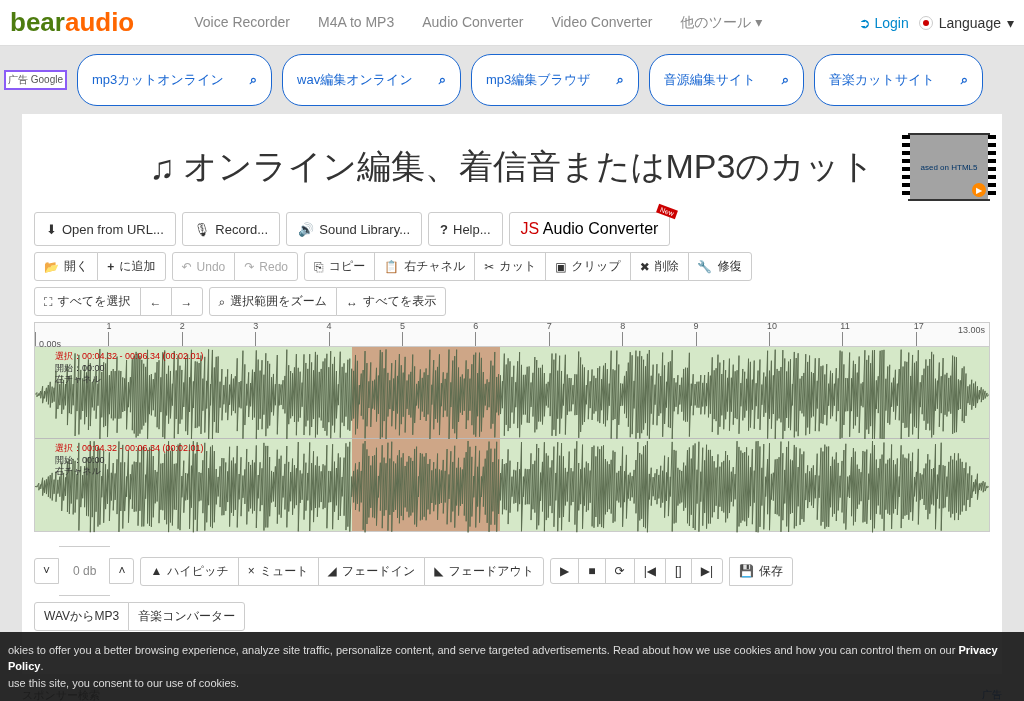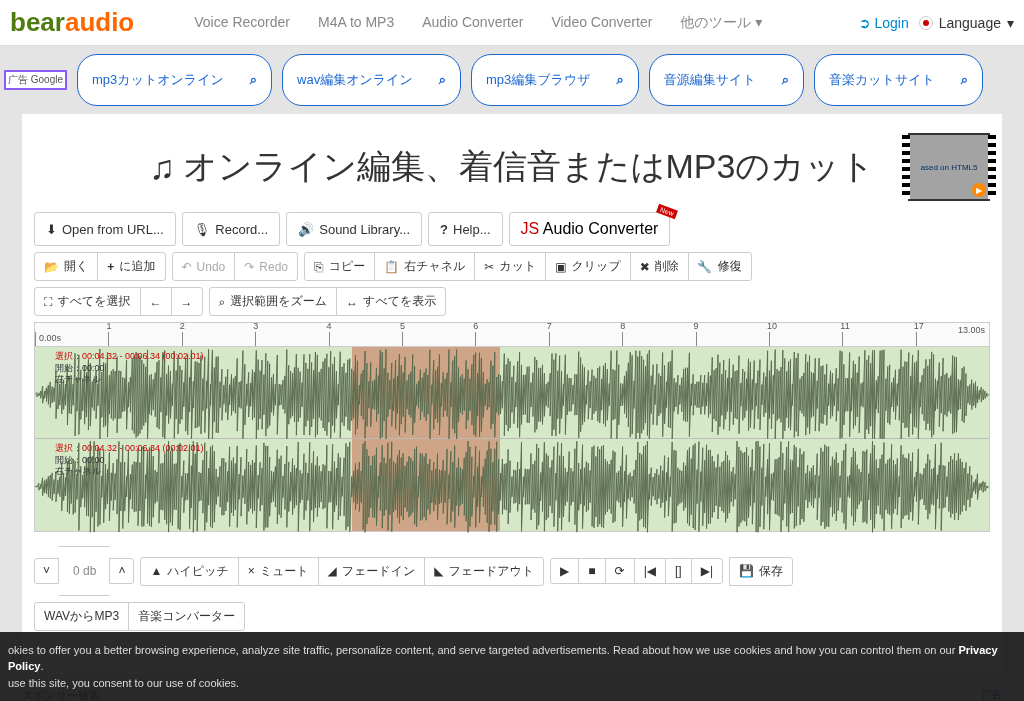--- a/index.html
+++ b/index.html
@@ -32,21 +32,21 @@
 .btn-group{display:inline-flex}
 .btn-group .btn{border-radius:0;margin-left:-1px}
 .btn-group .btn:first-child{border-radius:3px 0 0 3px;margin-left:0}
 .btn-group .btn:last-child{border-radius:0 3px 3px 0}
 .jsconv{font-family:"Times New Roman",serif;font-size:16px}
 .jsconv .j{color:#c00;font-weight:400}
 .jsconv .rest{color:#000}
 .newb{position:absolute;top:-6px;right:-8px;background:#c00;color:#fff;font-size:7px;padding:1px 3px;transform:rotate(20deg)}
 .wave-area{border:1px solid #ccc;margin-top:4px}
 .ruler{height:24px;background:#fafafa;border-bottom:1px solid #ccc;position:relative;font-size:9px;color:#555}
-.ruler .t0{position:absolute;left:4px;top:10px}
+.ruler .t0{position:absolute;left:4px;top:16px}
 .ruler .t1{position:absolute;right:4px;top:2px}
 .ruler .ticks{position:absolute;bottom:0;left:0;right:0;height:14px;display:flex}
 .ruler .tick{flex:1;border-left:1px solid #888;position:relative;font-size:9px}
 .ruler .tick span{position:absolute;left:-3px;top:-11px}
 .channel{height:92px;background:#d5e8c8;position:relative;border-bottom:1px solid #bbb}
 .channel:last-child{border-bottom:none}
 .sel{position:absolute;top:0;bottom:0;left:33.2%;width:15.5%;background:rgba(200,100,70,.5)}
 .meta{position:absolute;left:20px;top:4px;font-size:9px;line-height:1.3;z-index:2}
 .meta .s1{color:#c00}
 .meta .s2{color:#333}

